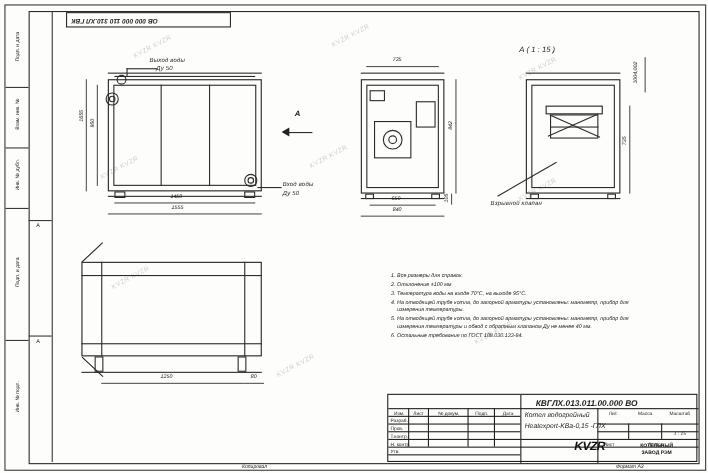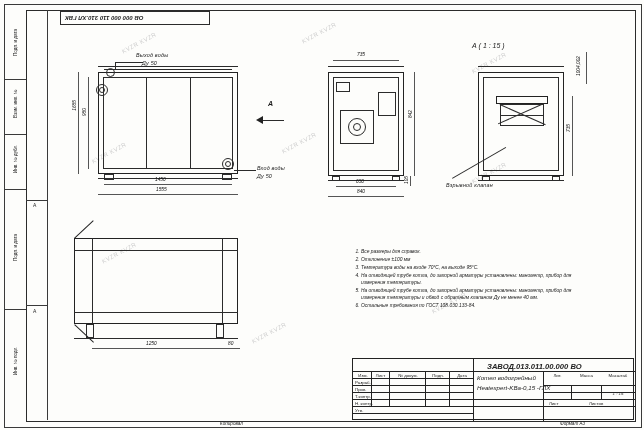--- a/index.html
+++ b/index.html
@@ -211,21 +211,21 @@
     <div class="cl" style="left:18px;top:12px;width:1px;height:35px;"></div>
     <div class="cl" style="left:36px;top:12px;width:1px;height:35px;"></div>
     <div class="cl" style="left:72px;top:12px;width:1px;height:35px;"></div>
     <div class="cl" style="left:96px;top:12px;width:1px;height:35px;"></div>
     <div class="cl" style="left:120px;top:0;width:1px;height:62px;"></div>
     <div class="cl" style="left:190px;top:12px;width:1px;height:35px;"></div>
     <div class="cl" style="left:218px;top:26px;width:1px;height:14px;"></div>
     <div class="cl" style="left:248px;top:26px;width:1px;height:14px;"></div>
     <div class="cl" style="left:190px;top:47px;width:1px;height:15px;"></div>
 
-    <div class="t b" style="left:134px;top:3px;font-size:7.6px;font-style:italic;">ЗАВОД.013.011.00.000 ВО</div>
+    <div class="t b" style="left:134px;top:3px;font-size:7.6px;font-style:italic;">КВГЛХ.013.011.00.000 ВО</div>
 
     <div class="tc" style="left:2px;top:14px;width:16px;">Изм.</div>
     <div class="tc" style="left:19px;top:14px;width:17px;">Лист</div>
     <div class="tc" style="left:38px;top:14px;width:34px;">№ докум.</div>
     <div class="tc" style="left:74px;top:14px;width:22px;">Подп.</div>
     <div class="tc" style="left:98px;top:14px;width:22px;">Дата</div>
 
     <div class="t" style="left:2px;top:14.5px;opacity:0;"></div>
     <div class="t" style="left:2px;top:21px;">Разраб.</div>
     <div class="t" style="left:2px;top:28px;">Пров.</div>
@@ -239,17 +239,24 @@
 
     <div class="tc" style="left:191px;top:14px;width:27px;">Лит.</div>
     <div class="tc" style="left:219px;top:14px;width:29px;">Масса</div>
     <div class="tc" style="left:249px;top:14px;width:32px;">Масштаб</div>
     <div class="tc" style="left:249px;top:32px;width:32px;font-style:italic;">1 : 15</div>
 
     <div class="t" style="left:196px;top:41.5px;">Лист</div>
     <div class="t" style="left:236px;top:41.5px;">Листов</div>
   </div>
 
+  <div class="logo">
+    <div class="k">KVZR</div>
+    <div class="sub">
+      <span>КОТЕЛЬНЫЙ</span><br>
+      <span>ЗАВОД РЭМ</span>
+    </div>
+  </div>
 
   <div class="bot" style="left:220px;top:421px;">Копировал</div>
   <div class="bot" style="left:560px;top:421px;">Формат А3</div>
 
 </div>
 
 </body></html>

